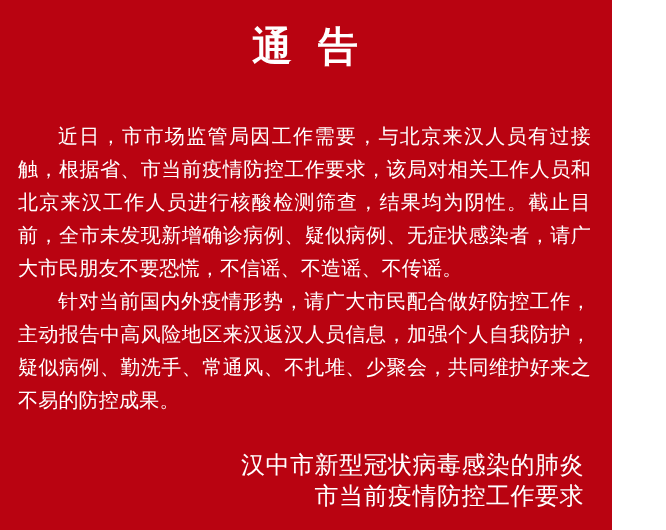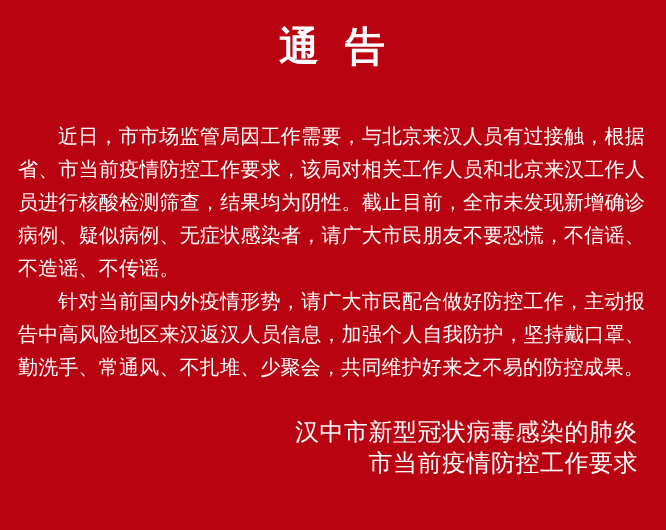--- a/index.html
+++ b/index.html
@@ -1,21 +1,21 @@
 <!DOCTYPE html>
 <html><head>
 <meta charset="utf-8">
 <style>
   html, body {
     margin: 0;
     padding: 0;
   }
   .notice {
     position: relative;
-    width: 666px;
+    width: 612px;
     height: 530px;
     box-sizing: border-box;
     padding-top: 27px;
     background: #b90311;
     color: #ffffff;
     font-family: "Liberation Serif", "DejaVu Serif", serif;
     overflow: hidden;
   }
   .title {
     margin: 0;
@@ -49,20 +49,20 @@
   }
 </style>
 </head>
 <body>
 
 <div class="notice">
   <h1 class="title">通  告</h1>
 
   <div class="body">
     <p>近日，市市场监管局因工作需要，与北京来汉人员有过接触，根据省、市当前疫情防控工作要求，该局对相关工作人员和北京来汉工作人员进行核酸检测筛查，结果均为阴性。截止目前，全市未发现新增确诊病例、疑似病例、无症状感染者，请广大市民朋友不要恐慌，不信谣、不造谣、不传谣。</p>
-    <p>针对当前国内外疫情形势，请广大市民配合做好防控工作，主动报告中高风险地区来汉返汉人员信息，加强个人自我防护，坚持戴口罩、勤洗手、常通风、不扎堆、少聚会，共同维护好来之不易的防控成果。</p>
+    <p>针对当前国内外疫情形势，请广大市民配合做好防控工作，主动报告中高风险地区来汉返汉人员信息，加强个人自我防护，疑似病例、勤洗手、常通风、不扎堆、少聚会，共同维护好来之不易的防控成果。</p>
   </div>
 
   <div class="signature">
     <div>汉中市新型冠状病毒感染的肺炎</div>
     <div>市当前疫情防控工作要求</div>
   </div>
 </div>
 
 </body></html>

